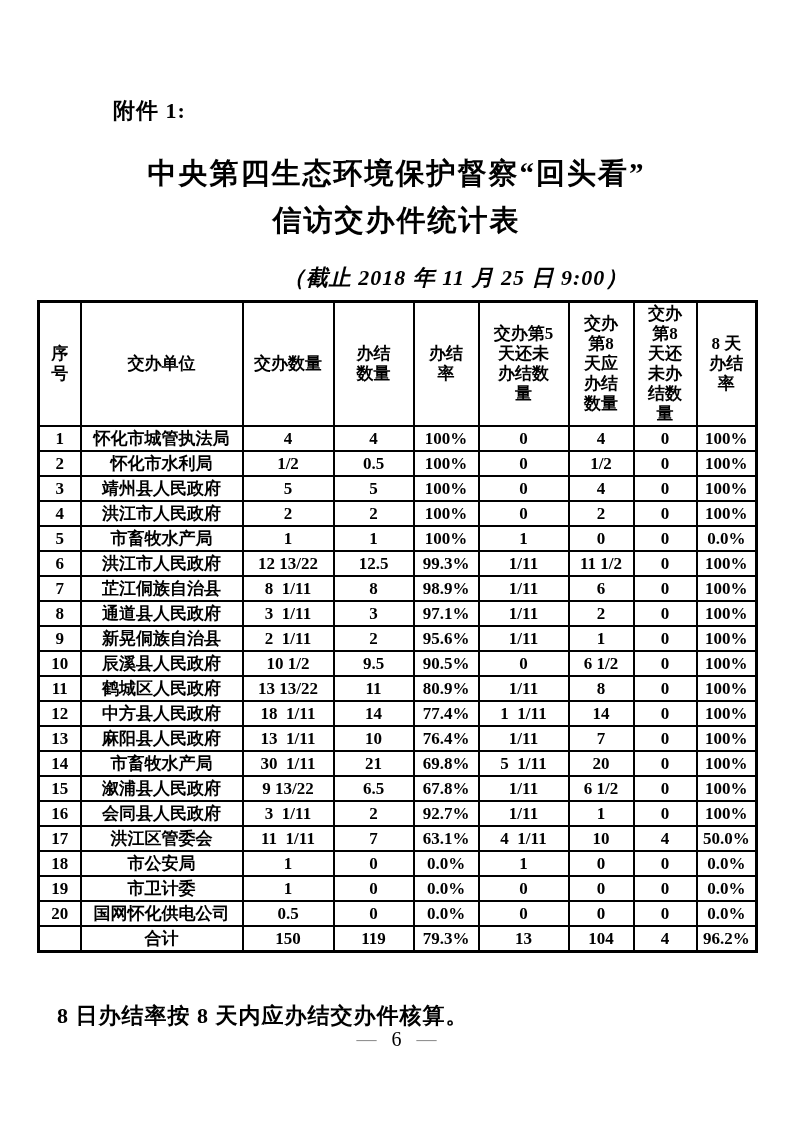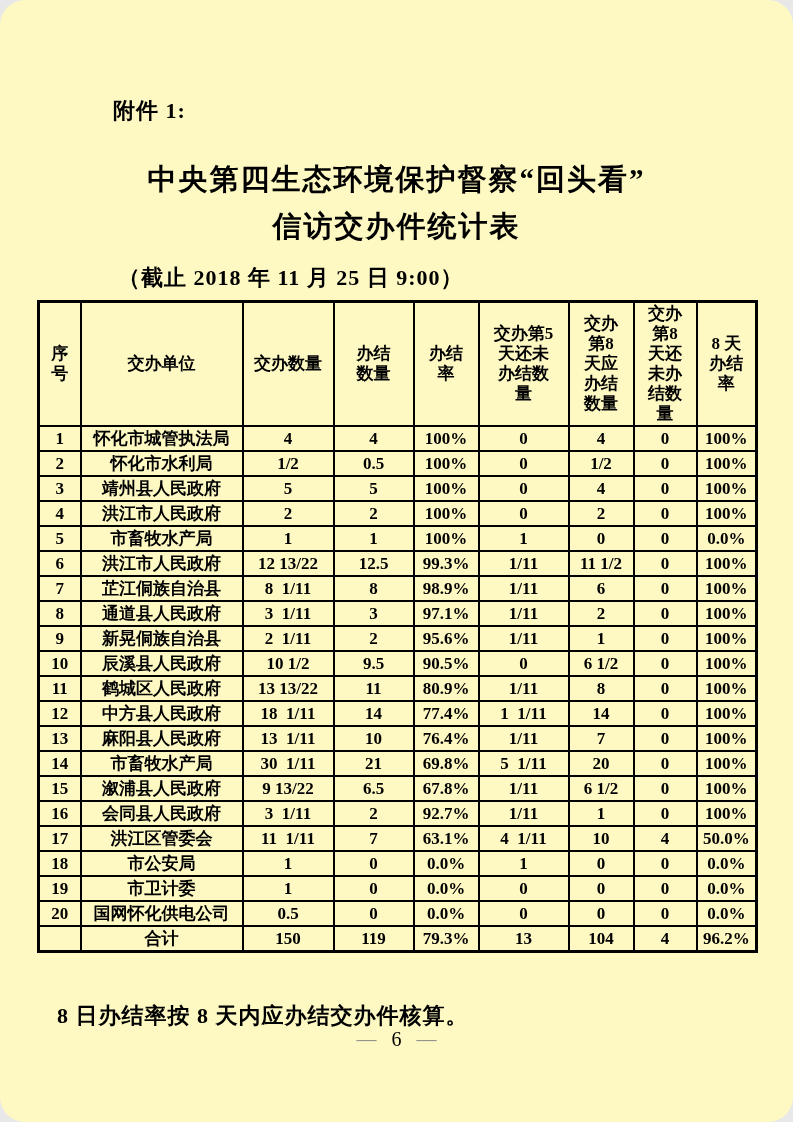--- a/index.html
+++ b/index.html
@@ -5,54 +5,54 @@
   html, body {
     margin: 0;
     padding: 0;
     background: #e8e8e8;
   }
   .page {
     position: relative;
     width: 793px;
     height: 1122px;
     margin: 0 auto;
-    background: #fef9c3;
+    background: #ffffff;
     font-family: "Liberation Serif", "DejaVu Serif", serif;
     font-weight: bold;
     color: #000000;
     overflow: hidden;
-    border-radius: 25px;
   }
   .attachment-label {
     position: absolute;
     left: 113px;
     top: 96px;
     font-size: 22px;
     letter-spacing: 1px;
   }
   .doc-title {
     position: absolute;
-    top: 156px;
+    top: 150px;
     left: 0;
     width: 100%;
     text-align: center;
     font-size: 29px;
     line-height: 47px;
     letter-spacing: 2px;
   }
   .date-note {
     position: absolute;
     top: 263px;
     left: 0;
     width: 100%;
     box-sizing: border-box;
     padding-left: 118px;
-    text-align: left;
+    text-align: center;
     font-size: 22px;
     letter-spacing: 1px;
+    font-style: italic;
   }
   .stats-table-wrap {
     position: absolute;
     left: 37px;
     top: 300px;
   }
   table.stats-table {
     border-collapse: collapse;
     table-layout: fixed;
     width: 718px;

